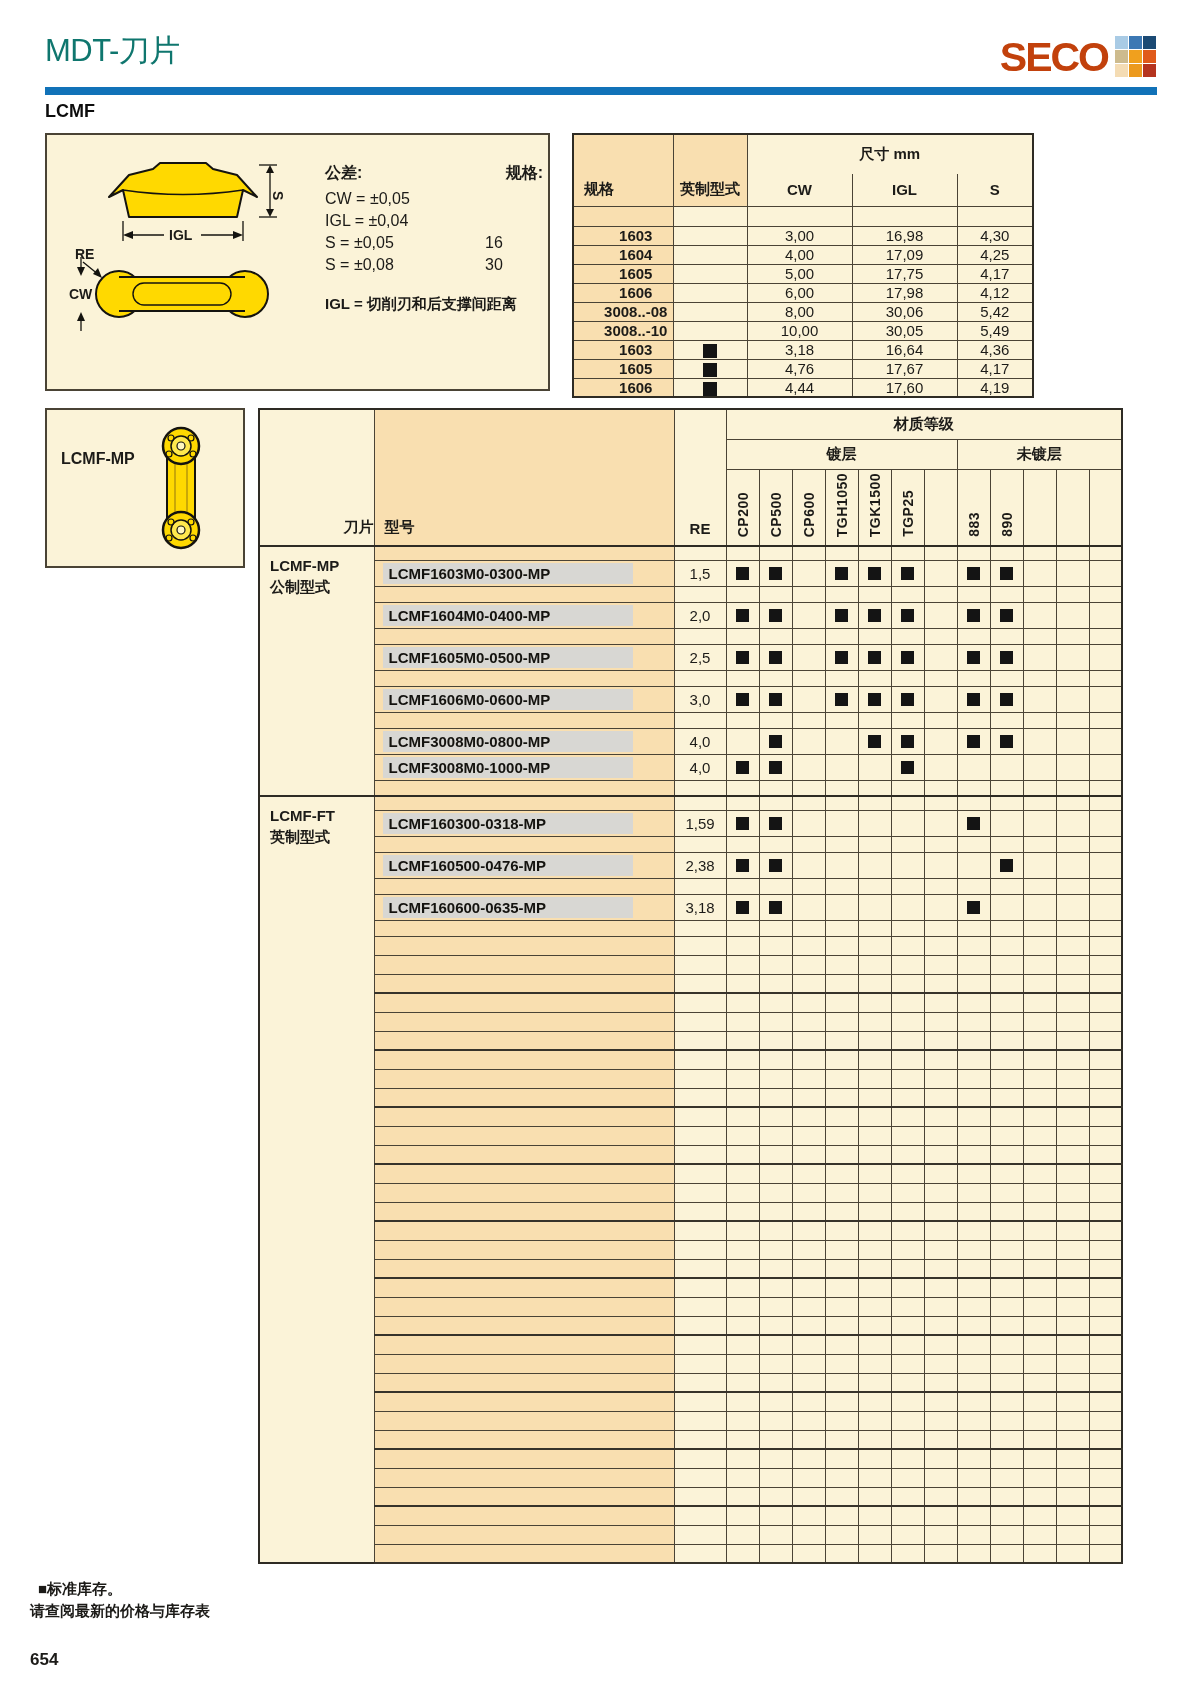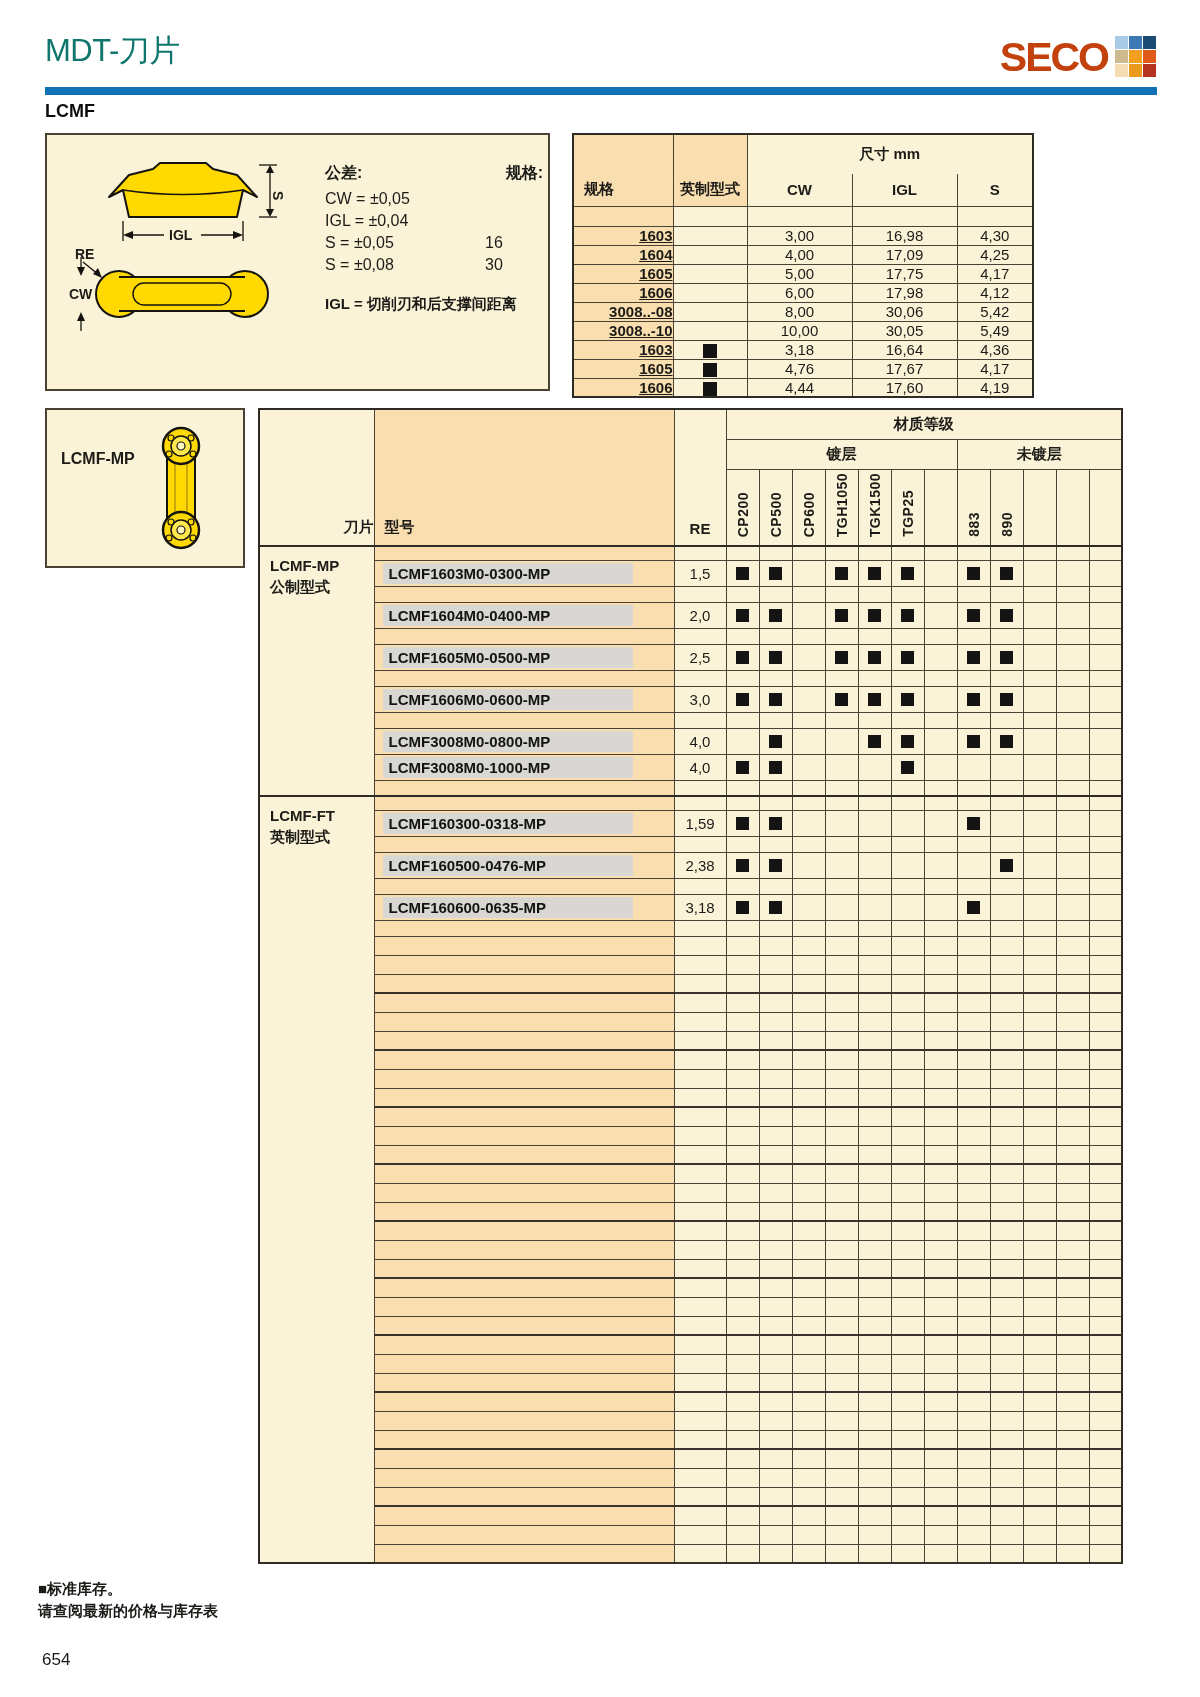--- a/index.html
+++ b/index.html
@@ -42,21 +42,21 @@
   .dim-table col.c1{width:100px;} .dim-table col.c2{width:74px;}
   .dim-table col.c3{width:105px;} .dim-table col.c4{width:105px;} .dim-table col.c5{width:76px;}
   .dim-table tr.h1{height:40px;} .dim-table tr.h2{height:32px;}
   .dim-table tr.er{height:20px;} .dim-table tr.dr{height:19px;}
   .dim-table th{font-size:15px;font-weight:bold;}
   .dim-table th.spec-h{text-align:left;vertical-align:bottom;padding:12px 0 7px 10px;}
   .dim-table th.imp-h{text-align:center;vertical-align:bottom;padding-bottom:7px;}
   .dim-table th.dims-h{text-align:center;vertical-align:middle;border-bottom:none;}
   .dim-table th.dcol{text-align:center;vertical-align:middle;border-top:none;}
   .dim-table td{font-size:15px;text-align:center;}
-  .dim-table td.spec{text-align:right;padding-left:25px;font-weight:bold;text-decoration:underline;}
+  .dim-table td.spec{text-align:center;padding-left:25px;font-weight:bold;}
   .dim-table td .sq{width:14px;height:14px;}
 
   
   .main-wrap{left:258px;top:408px;}
   .main-table{width:863px;border:2px solid #2e2b24;}
   .main-table col.cb{width:115px;} .main-table col.cm{width:300px;} .main-table col.cr{width:52px;}
   .main-table col.cg{width:33px;}
   .main-table tr.h1{height:30px;} .main-table tr.h2{height:30px;} .main-table tr.h3{height:77px;}
   .main-table th{font-size:15px;font-weight:bold;}
   .blade-h{vertical-align:bottom;text-align:right;padding:0 0 8px 10px;}
@@ -74,22 +74,22 @@
   td.model .hl{display:inline-block;width:244px;background:#d8d7d3;font-weight:bold;font-size:15px;padding:2px 0 2px 6px;color:#14130f;}
   td.re{text-align:center;font-size:15px;}
   td.g{text-align:center;}
 
   
   .insert-box{left:45px;top:408px;width:200px;height:160px;background:#fbf3d8;border:2px solid #4a4335;box-sizing:border-box;}
   .insert-label{position:absolute;left:14px;top:40px;font-size:16px;font-weight:bold;}
 
   
   .footnote1{left:38px;top:1580px;font-size:15px;font-weight:bold;}
-  .footnote2{left:38px;top:1602px;font-size:15px;font-weight:bold;}
-  .page-number{left:42px;top:1650px;font-size:17px;}
+  .footnote2{left:30px;top:1602px;font-size:15px;font-weight:bold;}
+  .page-number{left:30px;top:1650px;font-size:17px;font-weight:bold;}
 </style>
 </head>
 <body>
 
 <div class="abs page-title">MDT-刀片</div>
 <div class="abs logo">
   <span class="logo-text">SECO</span>
   <div class="logo-grid">
       <div style="background: rgb(169, 203, 229);"></div>
       <div style="background: rgb(60, 120, 180);"></div>

